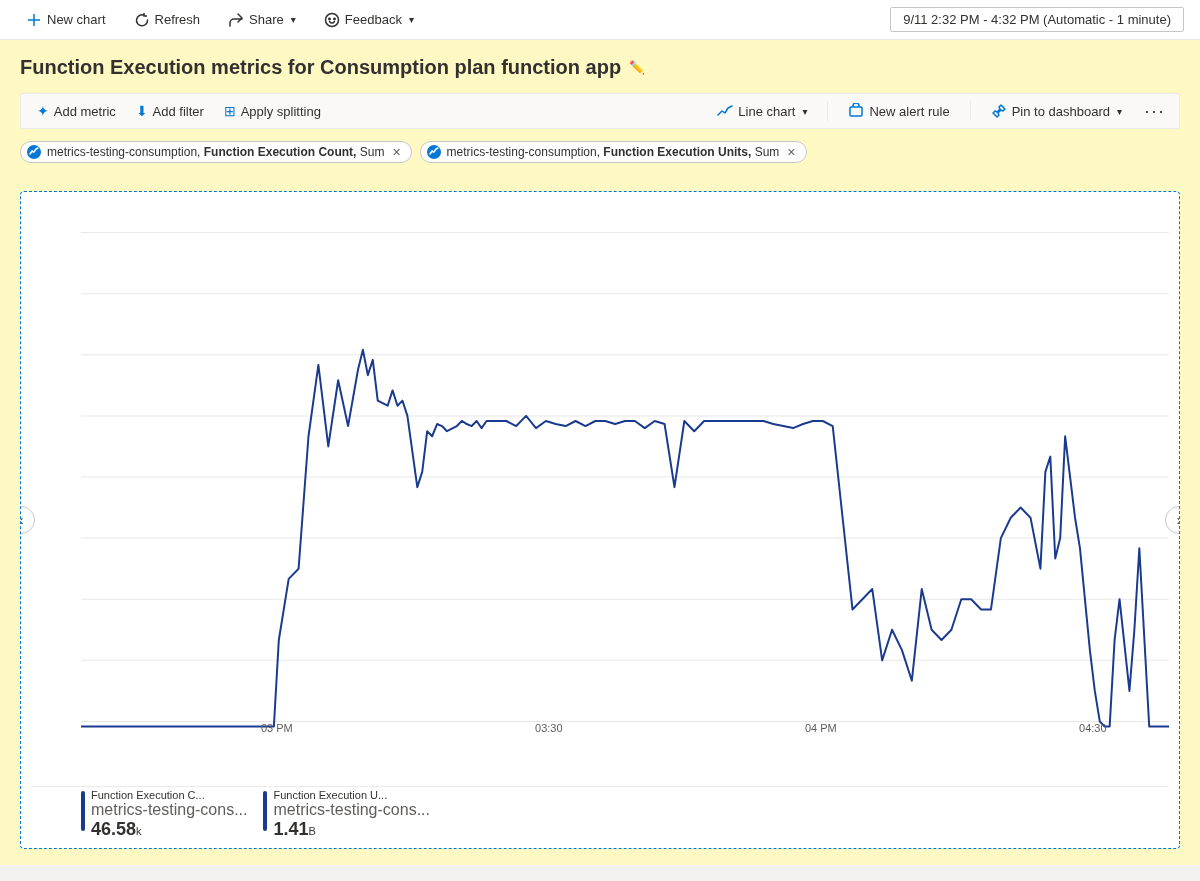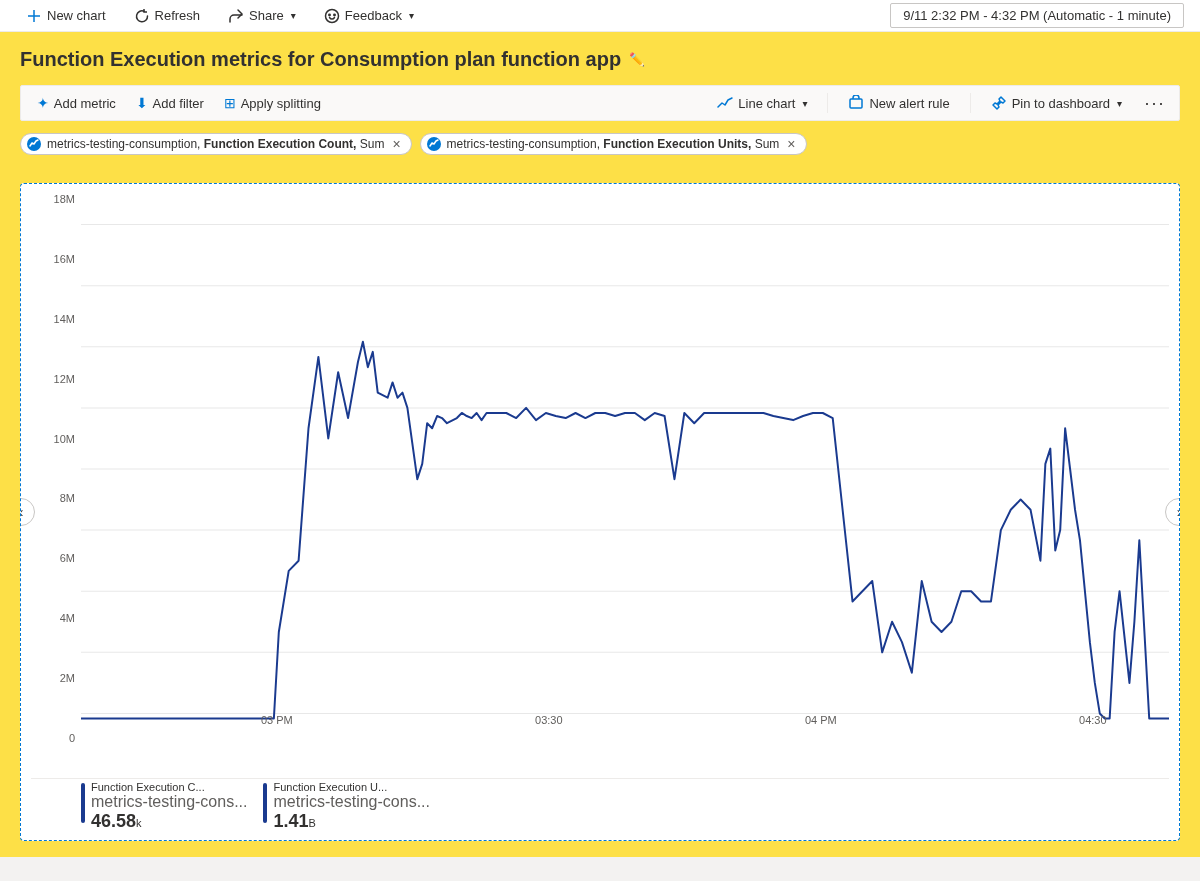--- a/index.html
+++ b/index.html
@@ -1,35 +1,35 @@
 <!DOCTYPE html>
 <html><head>
   <meta charset="utf-8">
   <style>
     * { box-sizing: border-box; margin: 0; padding: 0; }
     body { font-family: 'Segoe UI', Arial, sans-serif; font-size: 13px; background: #f3f2f1; color: #323130; }
     
     .top-bar {
       display: flex; align-items: center; justify-content: space-between;
-      background: #fff; border-bottom: 1px solid #edebe9; padding: 0 16px; height: 32px;
+      background: #fff; border-bottom: 1px solid #edebe9; padding: 0 16px; height: 40px;
     }
     .top-bar-left { display: flex; align-items: center; gap: 8px; }
     .top-bar-right { display: flex; align-items: center; }
     .top-bar-btn {
       display: flex; align-items: center; gap: 5px;
       background: none; border: none; cursor: pointer; padding: 6px 10px;
       font-size: 13px; color: #323130; border-radius: 2px;
     }
     .top-bar-btn svg { width: 16px; height: 16px; }
     .time-range-btn {
       background: none; border: 1px solid #c8c6c4; padding: 4px 12px;
       font-size: 13px; cursor: pointer; border-radius: 2px; color: #323130;
     }
     
-    .main-content { background: #fde047; margin: 0; padding: 16px 20px; }
+    .main-content { background: #fef9c3; margin: 0; padding: 16px 20px; }
     
     .page-title-row { display: flex; align-items: center; gap: 8px; margin-bottom: 14px; }
     .page-title { font-size: 20px; font-weight: 600; color: #323130; }
     .edit-icon { color: #0078d4; cursor: pointer; }
     
     .toolbar {
       display: flex; align-items: center; justify-content: space-between;
       border: 1px solid #edebe9; padding: 4px 8px; border-radius: 2px; margin-bottom: 12px;
       background: #faf9f8;
     }
@@ -206,32 +206,20 @@
     </div>
   </div>
 
   <div class="chart-container" style="position:relative;">
 
     <div class="nav-arrow nav-arrow-left">‹</div>
     <div class="nav-arrow nav-arrow-right">›</div>
 
     <div class="chart-area">
 
-      <div class="y-axis">
-        <span class="y-label">18M</span>
-        <span class="y-label">16M</span>
-        <span class="y-label">14M</span>
-        <span class="y-label">12M</span>
-        <span class="y-label">10M</span>
-        <span class="y-label">8M</span>
-        <span class="y-label">6M</span>
-        <span class="y-label">4M</span>
-        <span class="y-label">2M</span>
-        <span class="y-label">0</span>
-      </div>
 
       <div class="chart-plot">
         <svg width="100%" height="100%" viewBox="0 0 1100 540" preserveAspectRatio="none">
 
           <g stroke="#e8e8e8" stroke-width="1">
             <line x1="0" y1="30" x2="1100" y2="30"></line>
             <line x1="0" y1="90" x2="1100" y2="90"></line>
             <line x1="0" y1="150" x2="1100" y2="150"></line>
             <line x1="0" y1="210" x2="1100" y2="210"></line>
             <line x1="0" y1="270" x2="1100" y2="270"></line>

